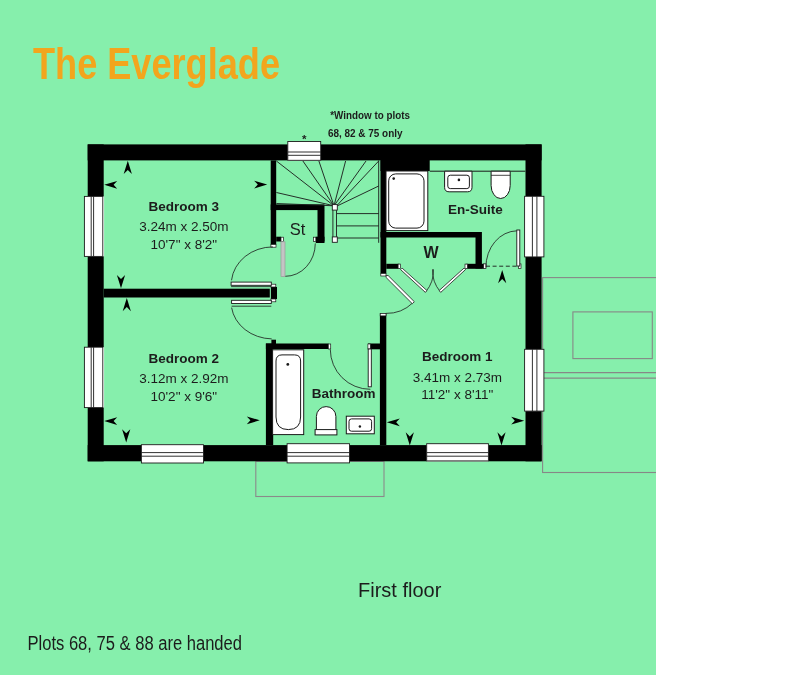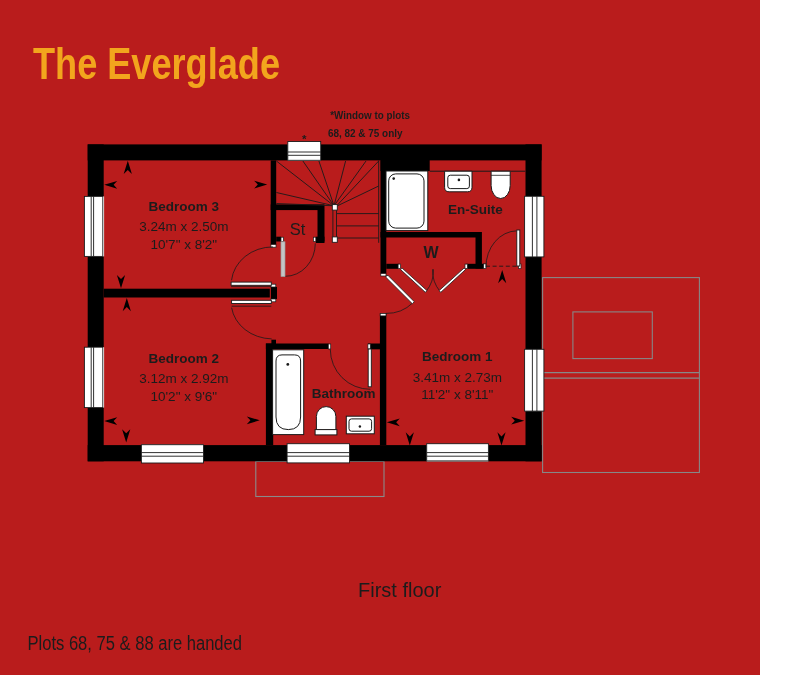--- a/index.html
+++ b/index.html
@@ -1,16 +1,16 @@
 <!DOCTYPE html>
 <html><head>
 <meta charset="utf-8">
 <style>
   html,body{margin:0;padding:0;background:#fff;}
-  #page{position:relative;width:760px;height:675px;background:#b91c1c;overflow:hidden;
+  #page{position:relative;width:656px;height:675px;background:#86efac;overflow:hidden;
         font-family:"Liberation Sans", sans-serif;}
   svg{position:absolute;left:0;top:0;}
   text{font-family:"Liberation Sans", sans-serif;fill:#1c1c1c;}
   .rl{font-weight:bold;font-size:13.5px;}
   .dim{font-size:13.5px;}
 </style>
 </head>
 <body>
 <div id="page">
 <svg width="800" height="675" viewBox="0 0 800 675">

